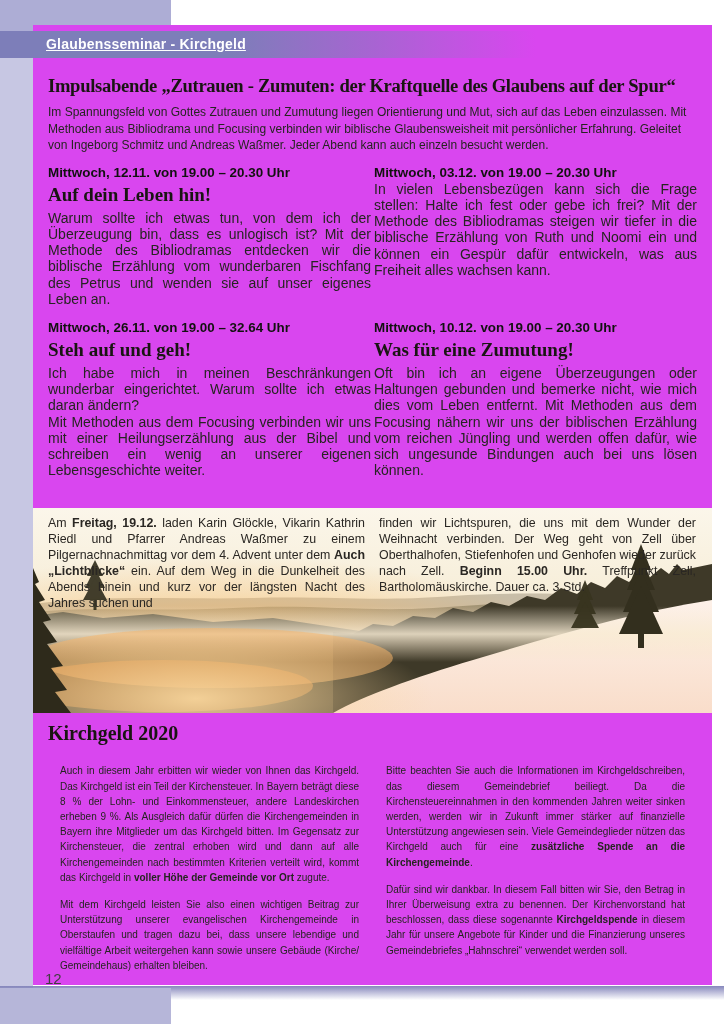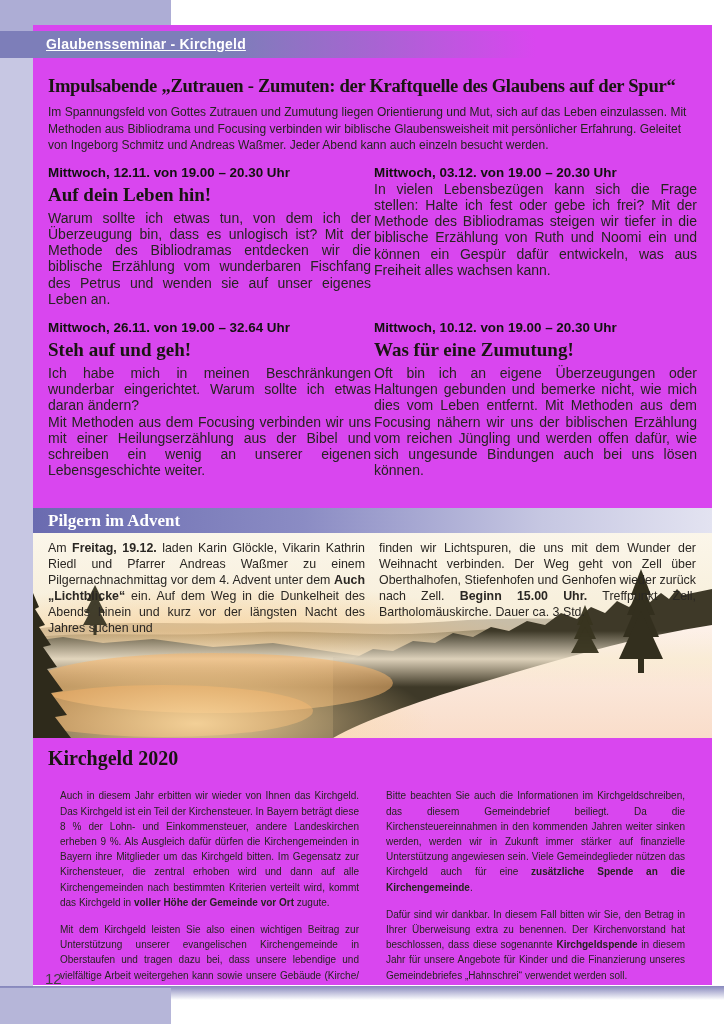--- a/index.html
+++ b/index.html
@@ -77,23 +77,20 @@
 Mit Methoden aus dem Focusing verbinden wir uns mit einer Heilungserzählung aus der Bibel und schreiben ein wenig an unserer eigenen Lebensgeschichte weiter.</div>
     </div>
     <div class="session">
       <div class="date">Mittwoch, 10.12. von 19.00 – 20.30 Uhr</div>
       <h3>Was für eine Zumutung!</h3>
       <div class="sbody">Oft bin ich an eigene Überzeugungen oder Haltungen gebunden und bemerke nicht, wie mich dies vom Leben entfernt. Mit Methoden aus dem Focusing nähern wir uns der biblischen Erzählung vom reichen Jüngling und werden offen dafür, wie sich ungesunde Bindungen auch bei uns lösen können.</div>
     </div>
   </div>
 
   <div class="pilgern-box">
-    <div class="pilgern-bar">
-      <span class="pt">Pilgern im Advent</span>
-    </div>
     <div class="photo-wrap">
       <svg width="679" height="205" viewBox="0 0 679 205" preserveAspectRatio="none">
         <defs>
           <linearGradient id="sky" x1="0" y1="0" x2="0" y2="1">
             <stop offset="0" stop-color="#fbf6ea"></stop>
               <stop offset="0.42" stop-color="#f7eed9"></stop>
             <stop offset="0.6" stop-color="#f4e2c4"></stop>
               <stop offset="1" stop-color="#f7e7cd"></stop>
           </linearGradient>
           <radialGradient id="glow" cx="0.27" cy="0.78" r="0.55">

